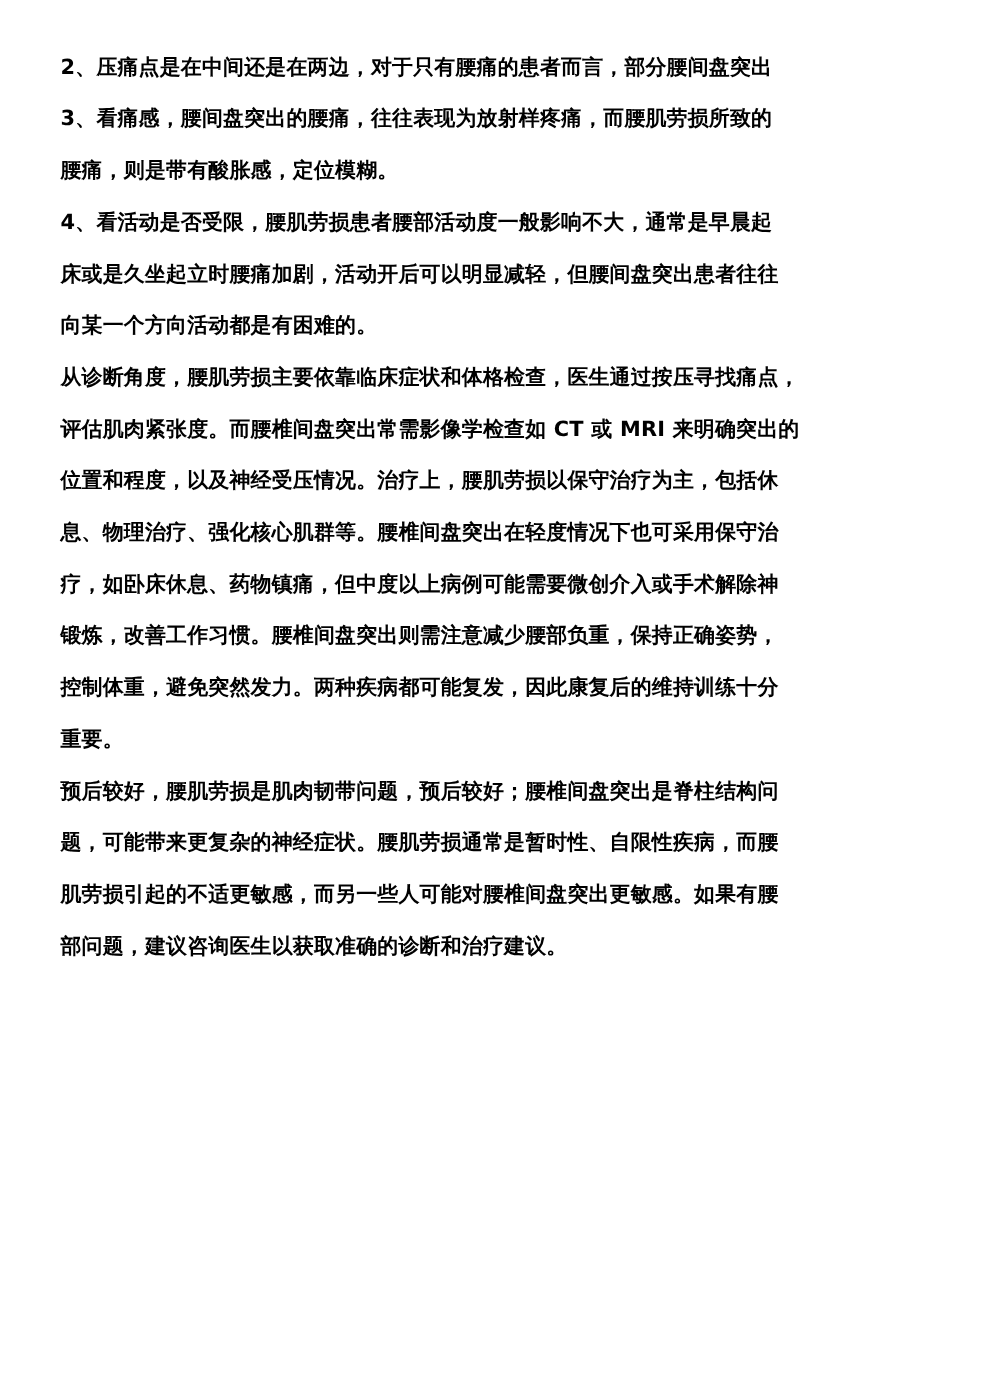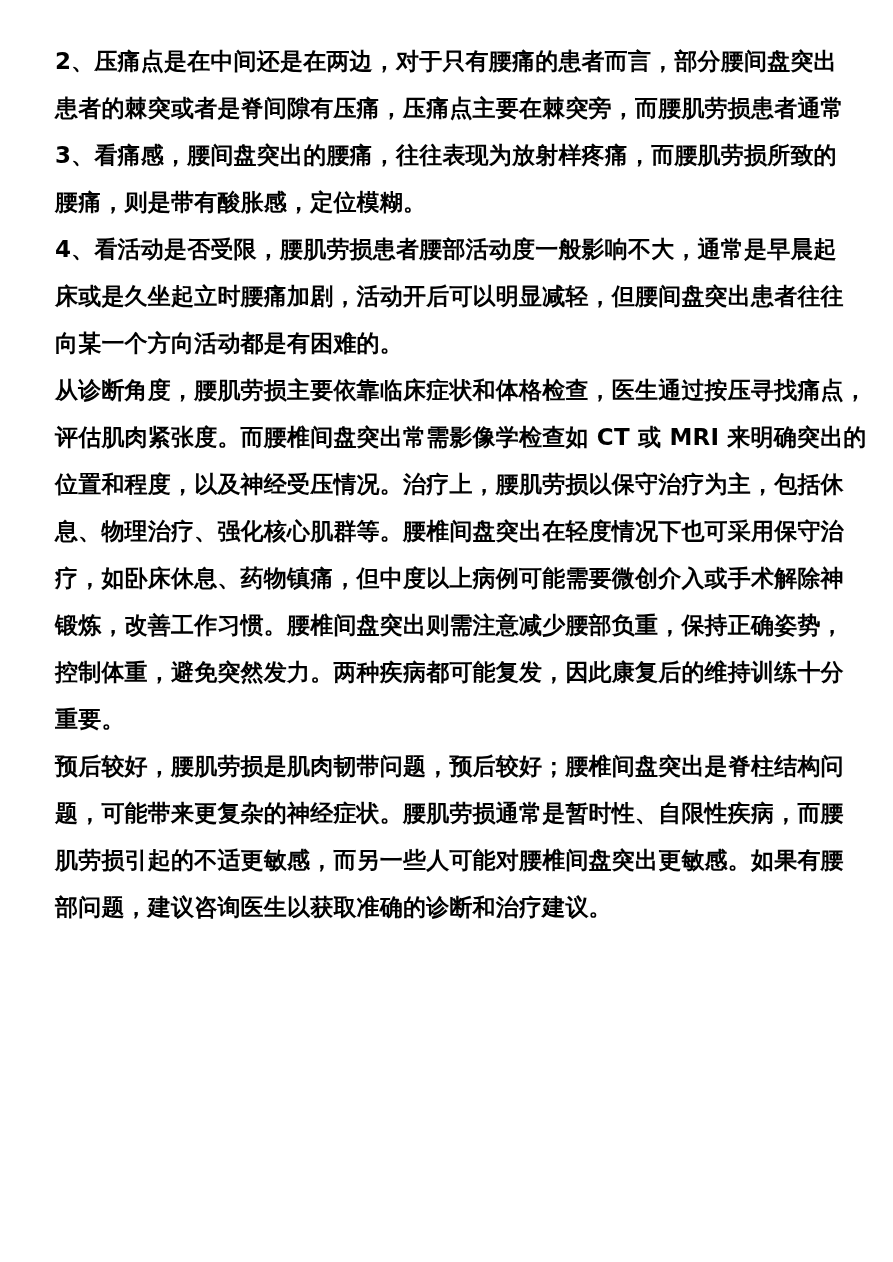--- a/index.html
+++ b/index.html
@@ -27,36 +27,35 @@
     width: 730px;
   }
   .para {
     margin: 0;
     padding: 0;
   }
   .line {
     display: block;
     height: 47px;
     line-height: 47px;
-    font-size: 23px;
+    font-size: 19px;
     font-weight: bold;
     white-space: pre;
     letter-spacing: 0.2px;
     color: #000000;
     font-family: "DejaVu Sans", "Liberation Sans", sans-serif;
   }
 </style>
 </head>
 <body>
 
 <div class="page">
   <div class="doc-body">
       <div class="para">
         <span class="line">2、压痛点是在中间还是在两边，对于只有腰痛的患者而言，部分腰间盘突出</span>
-        <span class="line">患者的棘突或者是脊间隙有压痛，压痛点主要在棘突旁，而腰肌劳损患者通常</span>
       </div>
       <div class="para">
         <span class="line">3、看痛感，腰间盘突出的腰痛，往往表现为放射样疼痛，而腰肌劳损所致的</span>
         <span class="line">腰痛，则是带有酸胀感，定位模糊。</span>
       </div>
       <div class="para">
         <span class="line">4、看活动是否受限，腰肌劳损患者腰部活动度一般影响不大，通常是早晨起</span>
         <span class="line">床或是久坐起立时腰痛加剧，活动开后可以明显减轻，但腰间盘突出患者往往</span>
         <span class="line">向某一个方向活动都是有困难的。</span>
       </div>

